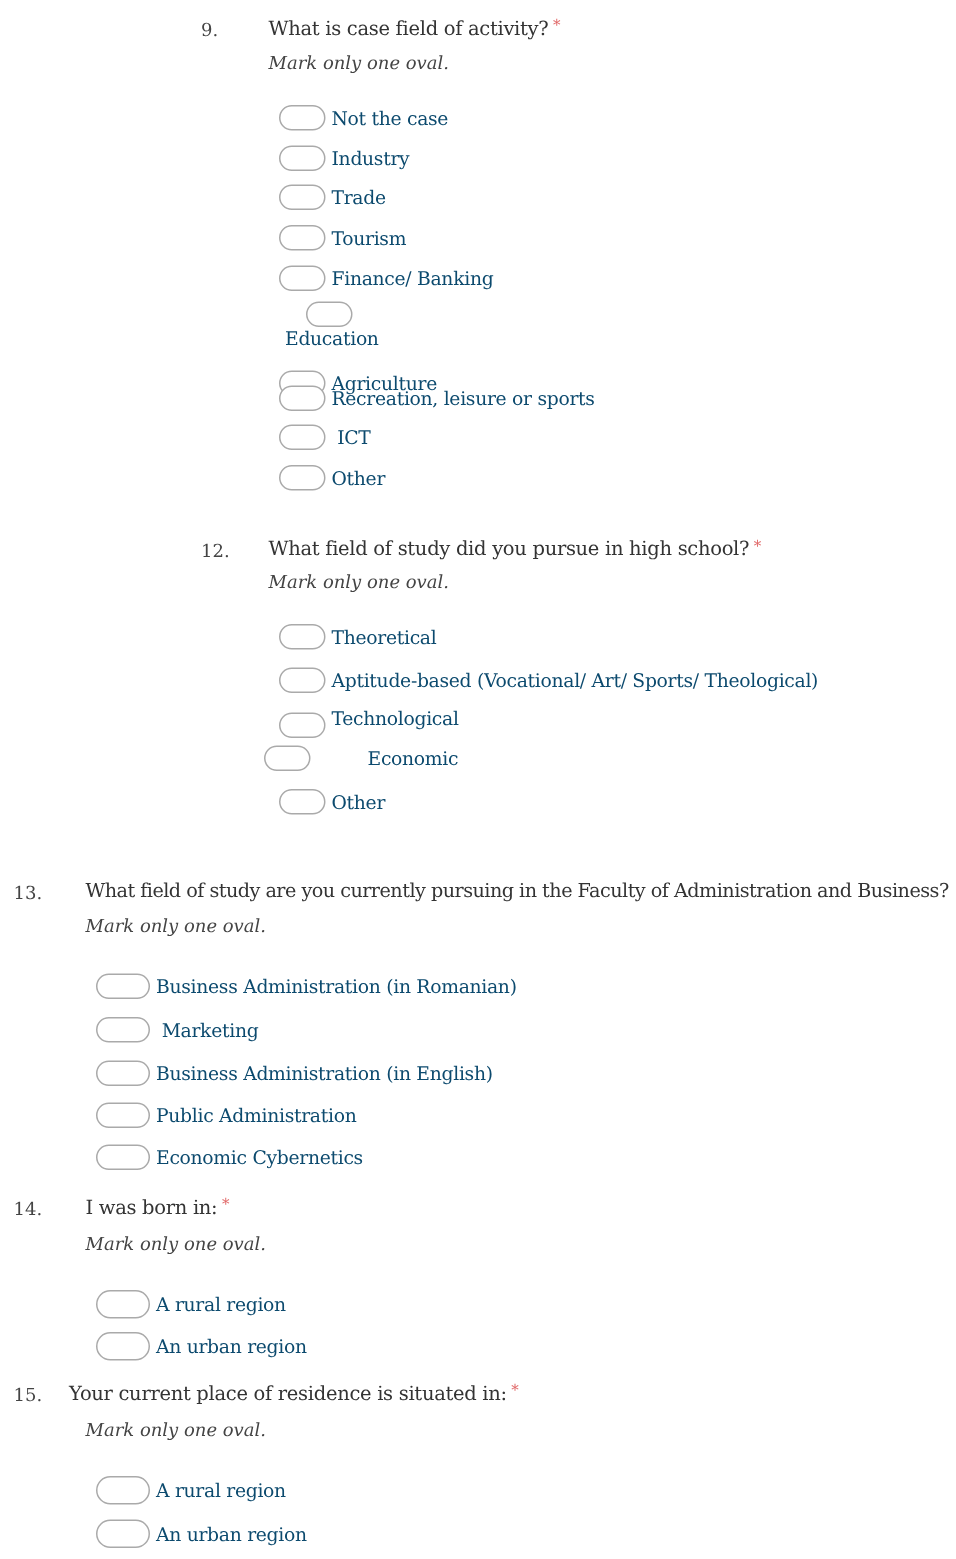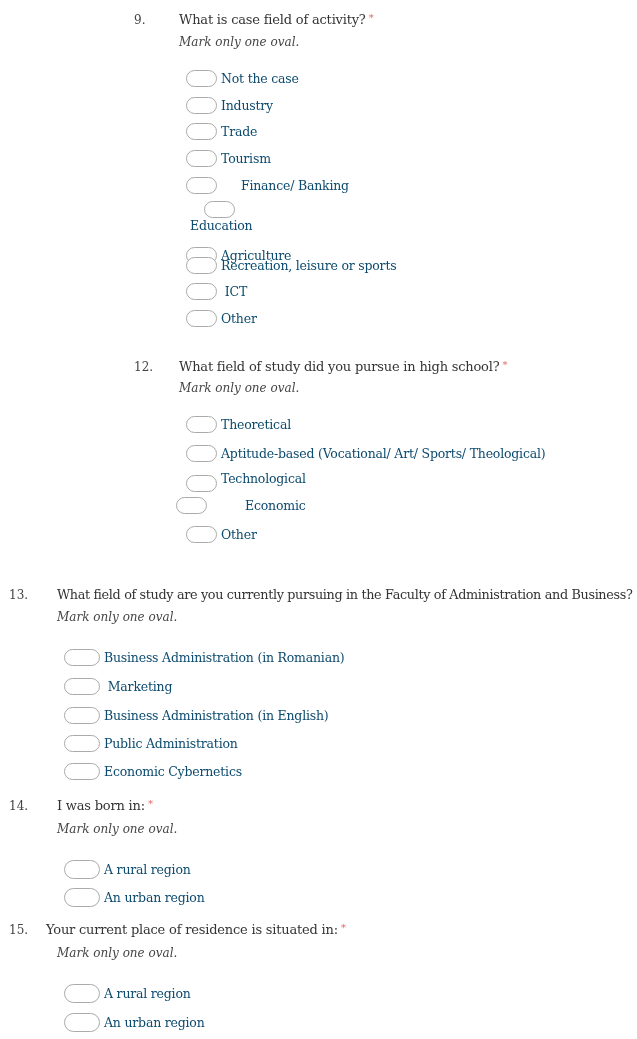--- a/index.html
+++ b/index.html
@@ -37,21 +37,21 @@
       <span class="olabel">Industry</span>
     </div>
   <div class="opt" style="left:186px;top:121px;">
       <span class="oval"></span>
       <span class="olabel">Trade</span>
     </div>
   <div class="opt" style="left:186px;top:148px;">
       <span class="oval"></span>
       <span class="olabel">Tourism</span>
     </div>
-  <div class="opt" style="left:186px;top:175px;gap:20px;">
+  <div class="opt" style="left:186px;top:175px;">
       <span class="oval"></span>
       <span class="olabel">Finance/ Banking</span>
     </div>
   <div class="opt" style="left:186px;top:201px;flex-direction:column;">
       <span class="oval"></span>
       <span class="olabel">Education</span>
     </div>
   <div class="opt" style="left:186px;top:228px;margin-top:17px;">
       <span class="oval"></span>
       <span class="olabel">Agriculture</span>

